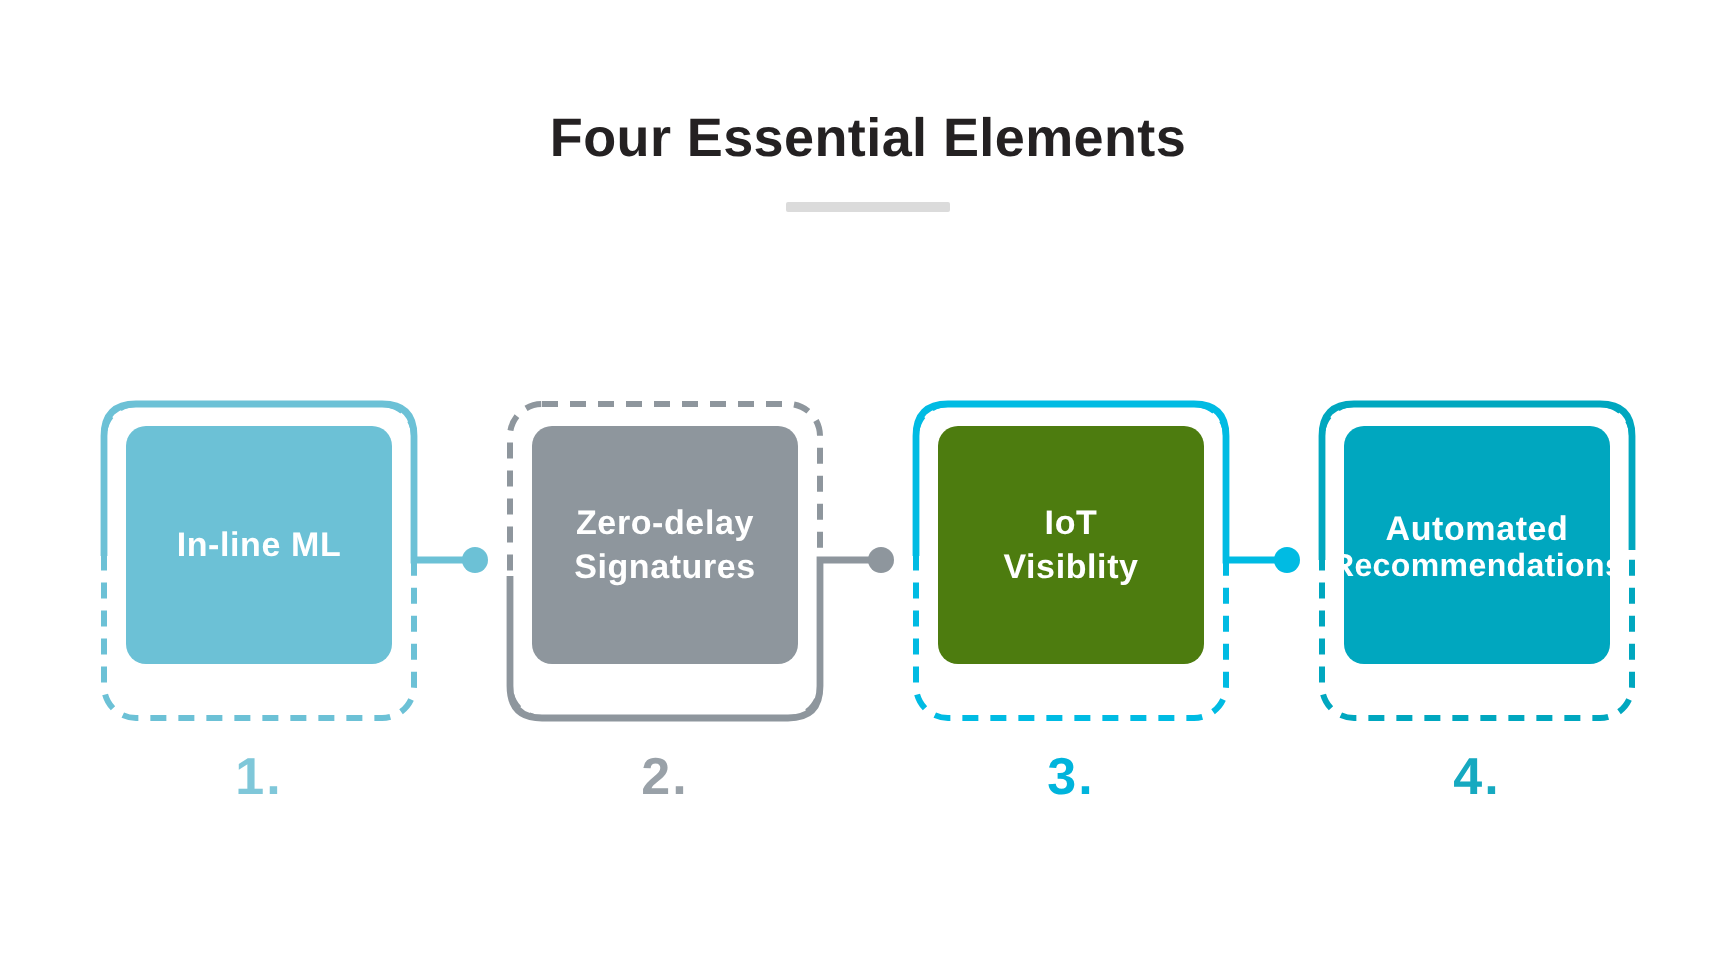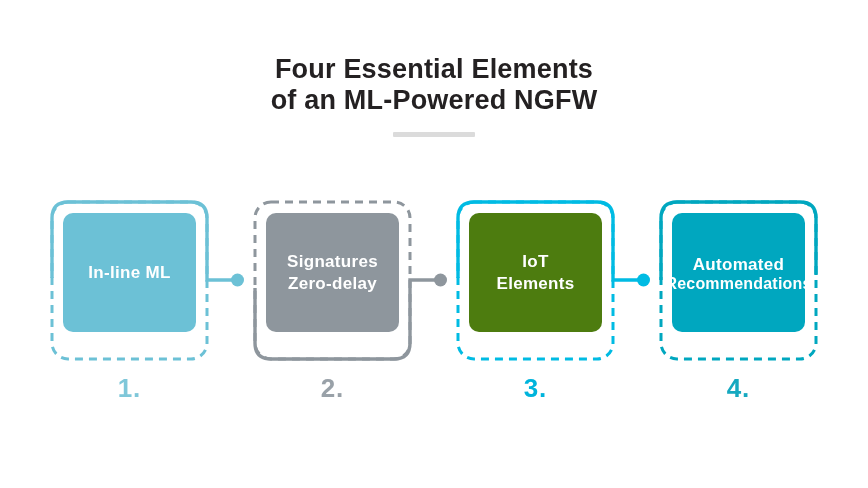--- a/index.html
+++ b/index.html
@@ -32,21 +32,20 @@
   }
 </style>
 </head>
 <body>
 
 <div class="page">
 
   <div class="header">
     <h1 class="title">
       <span>Four Essential Elements</span><br>
-      <span>of an ML-Powered NGFW</span>
     </h1>
     <div class="divider"></div>
   </div>
 
   <div class="cards" id="cards">
       <div class="card" style="left: 50px;">
     <svg width="200" height="170" viewBox="0 0 200 170">
           <rect x="2" y="2" width="155" height="157" rx="16" fill="none" stroke="#6cc1d6" stroke-width="3" stroke-dasharray="8 6"></rect>
           <path d="M 2 78 L 2 18 Q 2 2 18 2 L 141 2 Q 157 2 157 18 L 157 80 L 184 80" fill="none" stroke="#6cc1d6" stroke-width="3.4"></path>
           <circle cx="187.5" cy="80" r="6.5" fill="#6cc1d6"></circle>
@@ -59,36 +58,36 @@
     <div class="card-number" style="color: rgb(127, 199, 217);">1.</div>
   </div>
       <div class="card" style="left: 253px;">
     <svg width="200" height="170" viewBox="0 0 200 170">
           <rect x="2" y="2" width="155" height="157" rx="16" fill="none" stroke="#8e969d" stroke-width="3" stroke-dasharray="8 6"></rect>
           <path d="M 2 88 L 2 143 Q 2 159 18 159 L 141 159 Q 157 159 157 143 L 157 80 L 184 80" fill="none" stroke="#8e969d" stroke-width="3.4"></path>
           <circle cx="187.5" cy="80" r="6.5" fill="#8e969d"></circle>
         </svg>
     <div class="card-fill" style="background: rgb(142, 150, 157);">
       <div class="card-label">
+            <div>Zero-delay</div>
             <div>Signatures</div>
-            <div>Zero-delay</div>
           </div>
     </div>
     <div class="card-number" style="color: rgb(153, 161, 168);">2.</div>
   </div>
       <div class="card" style="left: 456px;">
     <svg width="200" height="170" viewBox="0 0 200 170">
           <rect x="2" y="2" width="155" height="157" rx="16" fill="none" stroke="#00bbe3" stroke-width="3" stroke-dasharray="8 6"></rect>
           <path d="M 2 78 L 2 18 Q 2 2 18 2 L 141 2 Q 157 2 157 18 L 157 80 L 184 80" fill="none" stroke="#00bbe3" stroke-width="3.4"></path>
           <circle cx="187.5" cy="80" r="6.5" fill="#00bbe3"></circle>
         </svg>
     <div class="card-fill" style="background: #4d7c0f;">
       <div class="card-label">
             <div>IoT</div>
-            <div>Elements</div>
+            <div>Visiblity</div>
           </div>
     </div>
     <div class="card-number" style="color: rgb(0, 180, 220);">3.</div>
   </div>
       <div class="card" style="left: 659px;">
     <svg width="200" height="170" viewBox="0 0 200 170">
           <rect x="2" y="2" width="155" height="157" rx="16" fill="none" stroke="#00a7bf" stroke-width="3" stroke-dasharray="8 6"></rect>
           <path d="M 2 80 L 2 18 Q 2 2 18 2 L 141 2 Q 157 2 157 18 L 157 75" fill="none" stroke="#00a7bf" stroke-width="3.4"></path>
         </svg>
     <div class="card-fill" style="background: rgb(0, 167, 191);">

